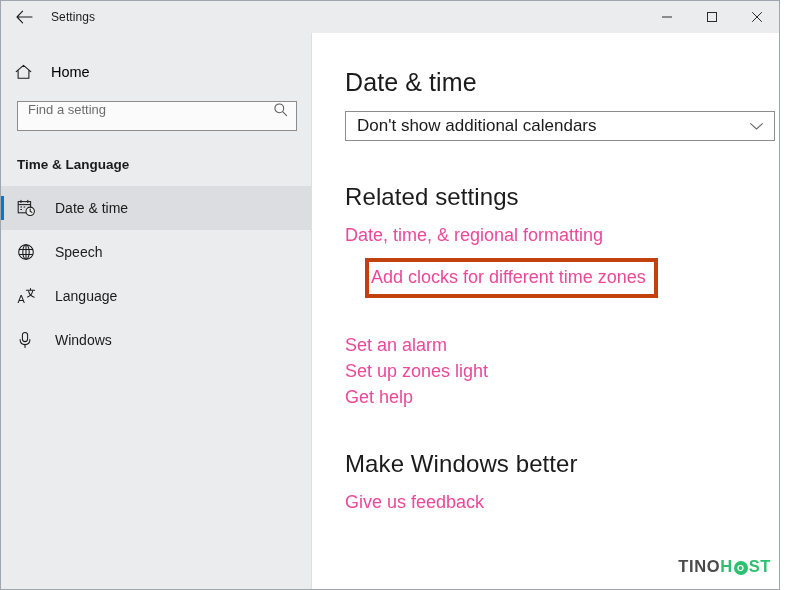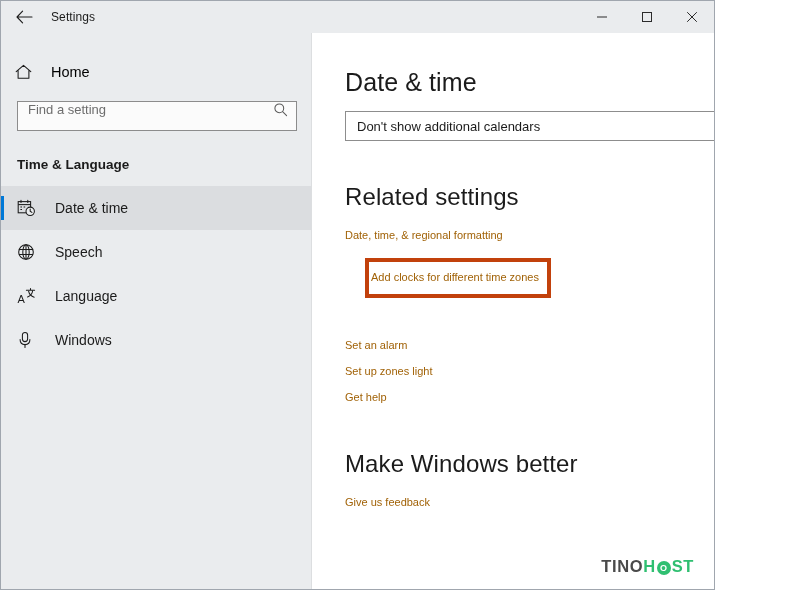--- a/index.html
+++ b/index.html
@@ -7,21 +7,21 @@
     padding: 0;
     background: #ffffff;
   }
   body {
     font-family: "Liberation Sans", sans-serif;
     -webkit-font-smoothing: antialiased;
   }
 
   #window {
     position: relative;
-    width: 715px;
+    width: 780px;
     height: 590px;
     box-sizing: border-box;
     border: 1px solid #a0a6ae;
     background: #ffffff;
     overflow: hidden;
     display: flex;
     flex-direction: column;
   }
 
   
@@ -184,40 +184,40 @@
     height: 30px;
     box-sizing: border-box;
     border: 1px solid #8d8d8d;
     background: #ffffff;
     display: flex;
     align-items: center;
     padding: 0 10px 0 11px;
   }
   .combo .val {
     flex: 1;
-    font-size: 13px;
+    font-size: 17px;
     color: #1b1b1b;
   }
   .combo .chev { color: #6b6b6b; display: flex; align-items: center; }
 
   .section-h {
     font-size: 24px;
     color: #1b1b1b;
     font-weight: normal;
     margin: 0;
     letter-spacing: .1px;
   }
   .sec-related { margin-top: 42px; }
   .sec-question { margin-top: 39px; }
   .sec-better   { margin-top: 44px; }
 
   .link {
     display: block;
-    font-size: 11px;
-    color: #a16207;
+    font-size: 18px;
+    color: #ec4899;
     text-decoration: none;
     line-height: 17px;
     width: max-content;
   }
   .sec-related .link.first { margin-top: 16px; }
 
   
   .hl-wrap {
     position: relative;
     width: max-content;
@@ -230,21 +230,21 @@
   }
 
   .sec-question .link { margin-top: 0; }
   .q-links { margin-top: 16px; }
   .q-links .link + .link { margin-top: 9px; }
   .better-link { margin-top: 16px; }
 
   
   .watermark {
     position: absolute;
-    right: 20px;
+    right: 8px;
     bottom: 13px;
     display: flex;
     align-items: center;
     font-size: 16.5px;
     font-weight: bold;
     letter-spacing: .6px;
   }
   .wm-tino { color: #4a4a4a; }
   .wm-h, .wm-st { color: #2fbf71; }
   .wm-o {

